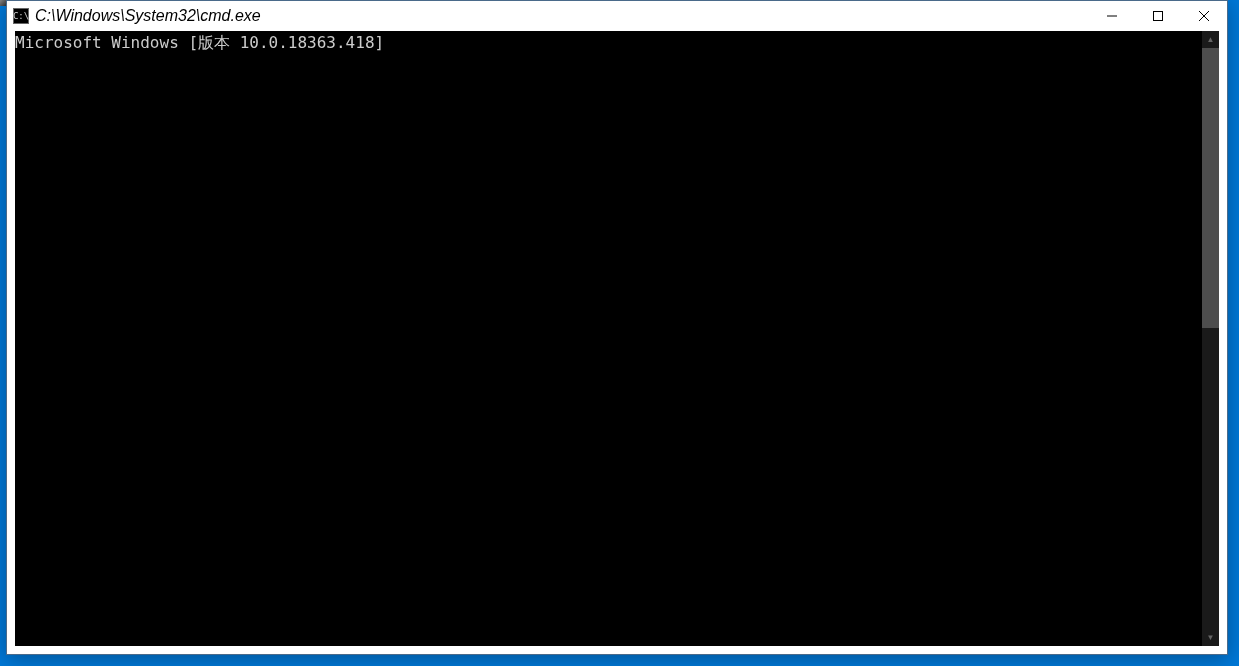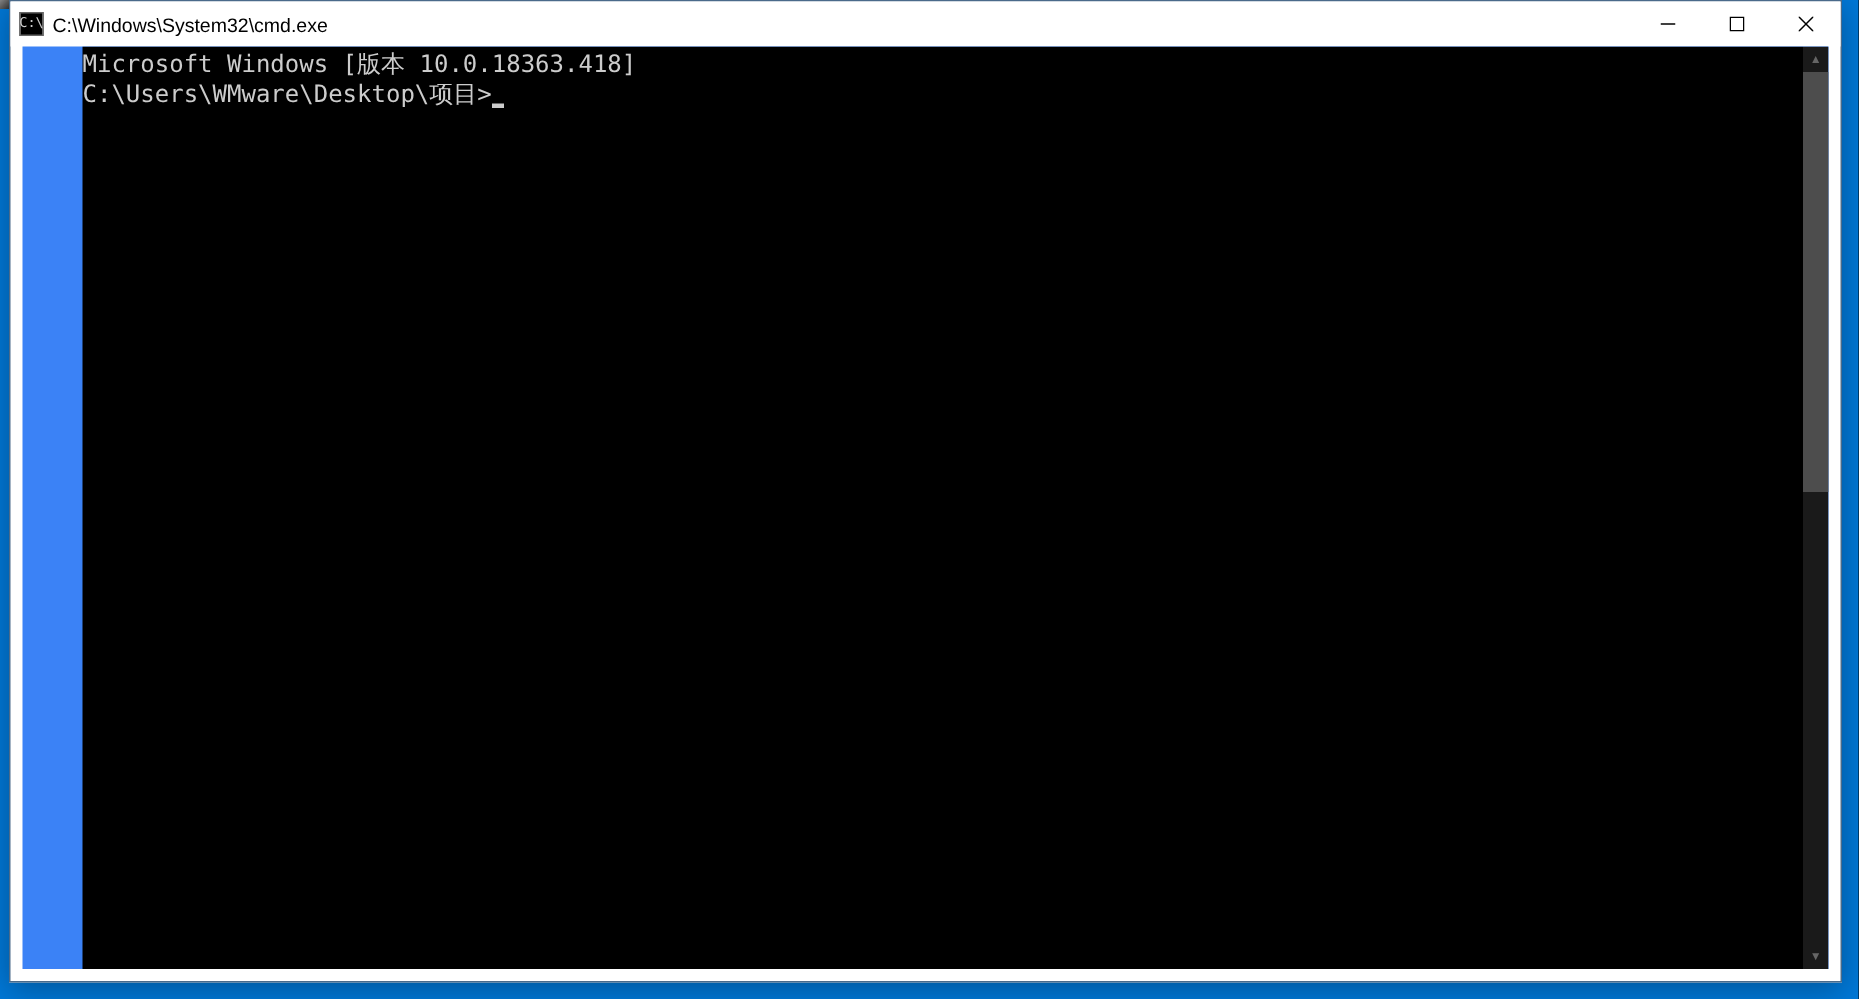--- a/index.html
+++ b/index.html
@@ -49,23 +49,24 @@
       display: flex;
       align-items: center;
       justify-content: center;
       font-size: 9px;
       color: #cccccc;
       font-family: monospace;
       border: 1px solid #666;
       line-height: 1;
     }
     .title-text {
-      font-size: 13px;
+      font-size: 16px;
       color: #000000;
       white-space: nowrap;
+      font-style: italic;
     }
     .titlebar-controls {
       display: flex;
       height: 100%;
     }
     .titlebar-btn {
       width: 46px;
       height: 100%;
       display: flex;
       align-items: center;
@@ -75,24 +76,23 @@
       cursor: pointer;
       color: #000000;
     }
     .titlebar-btn svg {
       width: 10px;
       height: 10px;
     }
     .terminal-container {
       flex: 1;
       display: flex;
-      background: #3b82f6;
+      background: #fdba74;
       overflow: hidden;
       margin: 0 8px 8px 8px;
-      padding-left: 40px;
     }
     .terminal {
       flex: 1;
       background: #000000;
       color: #cccccc;
       font-family: "NSimSun", "SimSun", "Consolas", monospace;
       font-size: 16px;
       line-height: 20px;
       padding: 2px 0 0 0;
       white-space: pre;
@@ -175,20 +175,20 @@
       <button class="titlebar-btn close-btn" title="Close">
         <svg viewBox="0 0 10 10">
           <line x1="0" y1="0" x2="10" y2="10" stroke="currentColor" stroke-width="1"></line>
           <line x1="10" y1="0" x2="0" y2="10" stroke="currentColor" stroke-width="1"></line>
         </svg>
       </button>
     </div>
   </div>
 
   <div class="terminal-container">
-    <div class="terminal"><span class="terminal-line">Microsoft Windows [版本 10.0.18363.418]</span><span class="terminal-line"></span><span class="terminal-line"><span>C:\Users\WMware\Desktop\项目&gt;</span><span class="cursor"></span></span></div>
+    <div class="terminal"><span class="terminal-line">Microsoft Windows [版本 10.0.18363.418]</span><span class="terminal-line"></span></div>
     <div class="scrollbar">
       <div class="scrollbar-arrow up">▲</div>
       <div class="scrollbar-thumb"></div>
       <div class="scrollbar-arrow down">▼</div>
     </div>
   </div>
 </div>
 
 </body></html>

